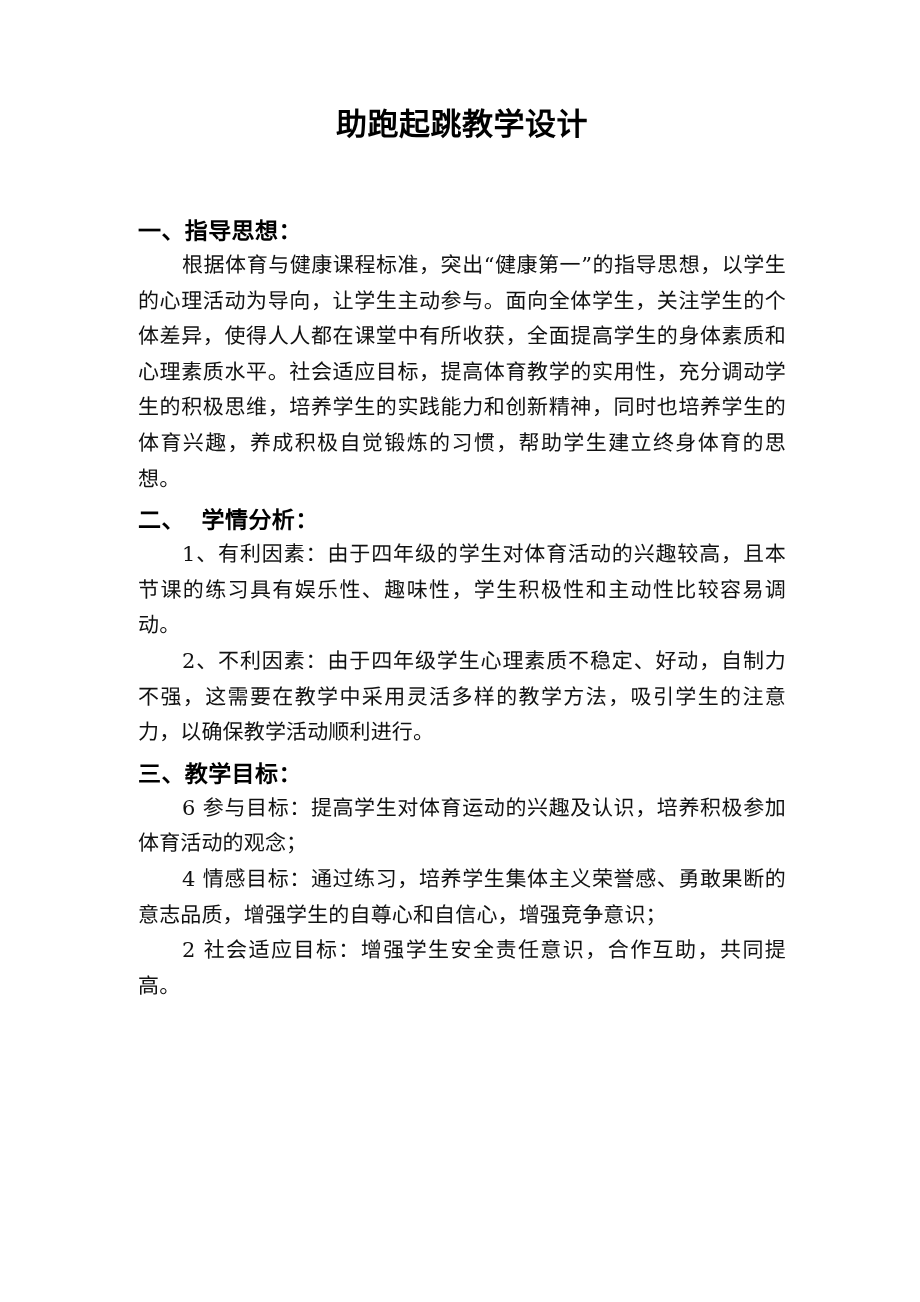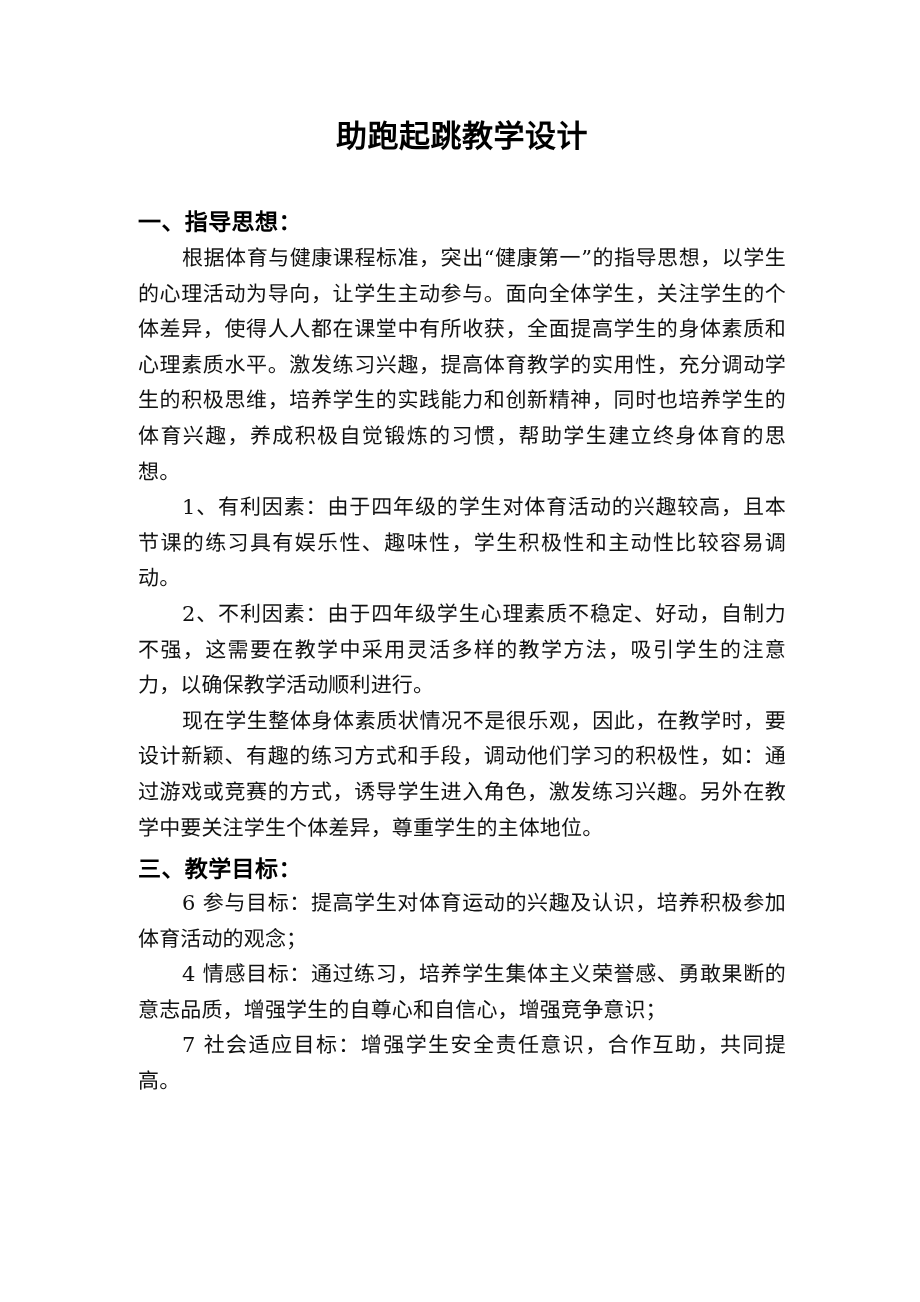--- a/index.html
+++ b/index.html
@@ -17,21 +17,21 @@
     overflow: hidden;
     box-sizing: border-box;
     font-family: "DejaVu Serif", "Liberation Serif", serif;
     color: #000000;
     -webkit-font-smoothing: antialiased;
   }
 
   .content {
     position: absolute;
     left: 138px;
-    top: 12px;
+    top: 0;
     width: 648px;
   }
 
   
   .doc-title {
     font-family: "DejaVu Sans", "Liberation Sans", sans-serif;
     font-weight: 700;
     font-size: 31px;
     line-height: 40px;
     text-align: center;
@@ -47,22 +47,21 @@
     font-weight: 700;
     font-size: 23px;
     line-height: 34px;
     letter-spacing: 0.4px;
     margin: 0;
     white-space: pre;
     color: #000;
   }
 
   .section-heading.first {
-    margin-top: 51px;
-    font-family: Liberation Mono, monospace;
+    margin-top: 70px;
   }
 
   .section-heading.subsequent {
     margin-top: 6px;
   }
 
   
   .body-para {
     font-family: "DejaVu Serif", "Liberation Serif", serif;
     font-size: 21px;
@@ -83,30 +82,30 @@
 </head>
 <body>
 
 <div class="page">
   <div class="content">
 
     <h1 class="doc-title">助跑起跳教学设计</h1>
 
     <div class="block">
       <h2 class="section-heading first">一、指导思想：</h2>
-      <p class="body-para">根据体育与健康课程标准，突出“健康第一”的指导思想，以学生的心理活动为导向，让学生主动参与。面向全体学生，关注学生的个体差异，使得人人都在课堂中有所收获，全面提高学生的身体素质和心理素质水平。激发练习兴趣，提高体育教学的实用性，充分调动学生的积极思维，培养学生的实践能力和创新精神，同时也培养学生的体育兴趣，养成积极自觉锻炼的习惯，帮助学生建立终身体育的思想。</p>
+      <p class="body-para">根据体育与健康课程标准，突出“健康第一”的指导思想，以学生的心理活动为导向，让学生主动参与。面向全体学生，关注学生的个体差异，使得人人都在课堂中有所收获，全面提高学生的身体素质和心理素质水平。社会适应目标，提高体育教学的实用性，充分调动学生的积极思维，培养学生的实践能力和创新精神，同时也培养学生的体育兴趣，养成积极自觉锻炼的习惯，帮助学生建立终身体育的思想。</p>
     </div>
 
     <div class="block">
+      <h2 class="section-heading subsequent">二、  学情分析：</h2>
       <p class="body-para">1、有利因素：由于四年级的学生对体育活动的兴趣较高，且本节课的练习具有娱乐性、趣味性，学生积极性和主动性比较容易调动。</p>
       <p class="body-para">2、不利因素：由于四年级学生心理素质不稳定、好动，自制力不强，这需要在教学中采用灵活多样的教学方法，吸引学生的注意力，以确保教学活动顺利进行。</p>
-      <p class="body-para">现在学生整体身体素质状情况不是很乐观，因此，在教学时，要设计新颖、有趣的练习方式和手段，调动他们学习的积极性，如：通过游戏或竞赛的方式，诱导学生进入角色，激发练习兴趣。另外在教学中要关注学生个体差异，尊重学生的主体地位。</p>
     </div>
 
     <div class="block">
       <h2 class="section-heading subsequent">三、教学目标：</h2>
       <p class="body-para">6 参与目标：提高学生对体育运动的兴趣及认识，培养积极参加体育活动的观念；</p>
       <p class="body-para">4 情感目标：通过练习，培养学生集体主义荣誉感、勇敢果断的意志品质，增强学生的自尊心和自信心，增强竞争意识；</p>
-      <p class="body-para">7 社会适应目标：增强学生安全责任意识，合作互助，共同提高。</p>
+      <p class="body-para">2 社会适应目标：增强学生安全责任意识，合作互助，共同提高。</p>
     </div>
 
   </div>
 </div>
 
 </body></html>

